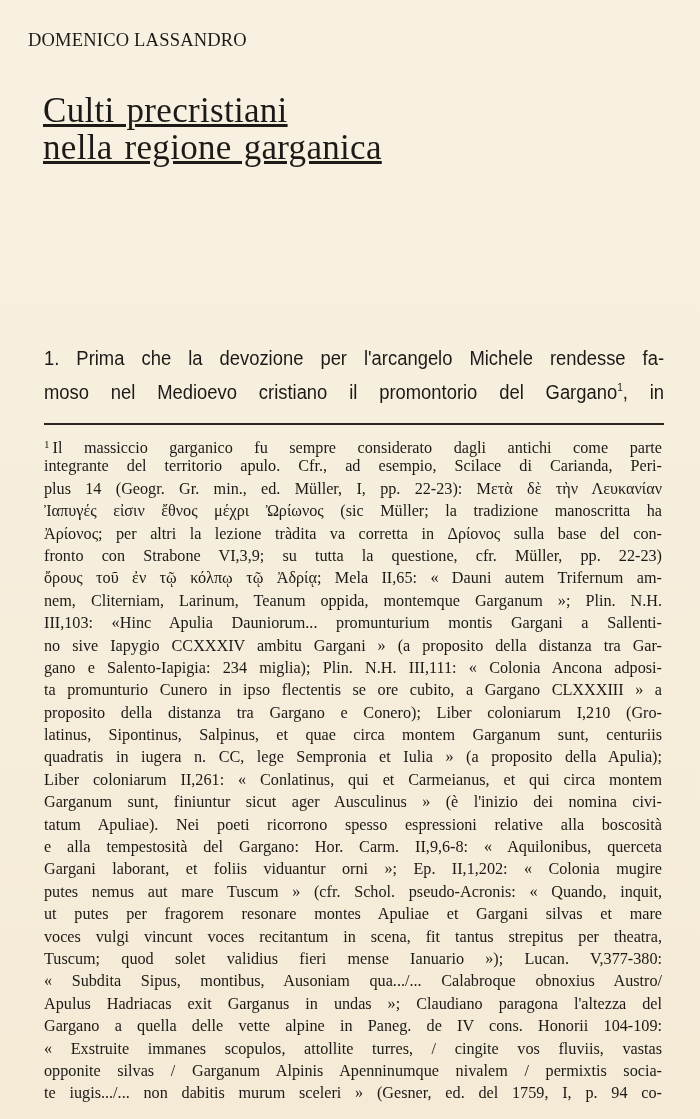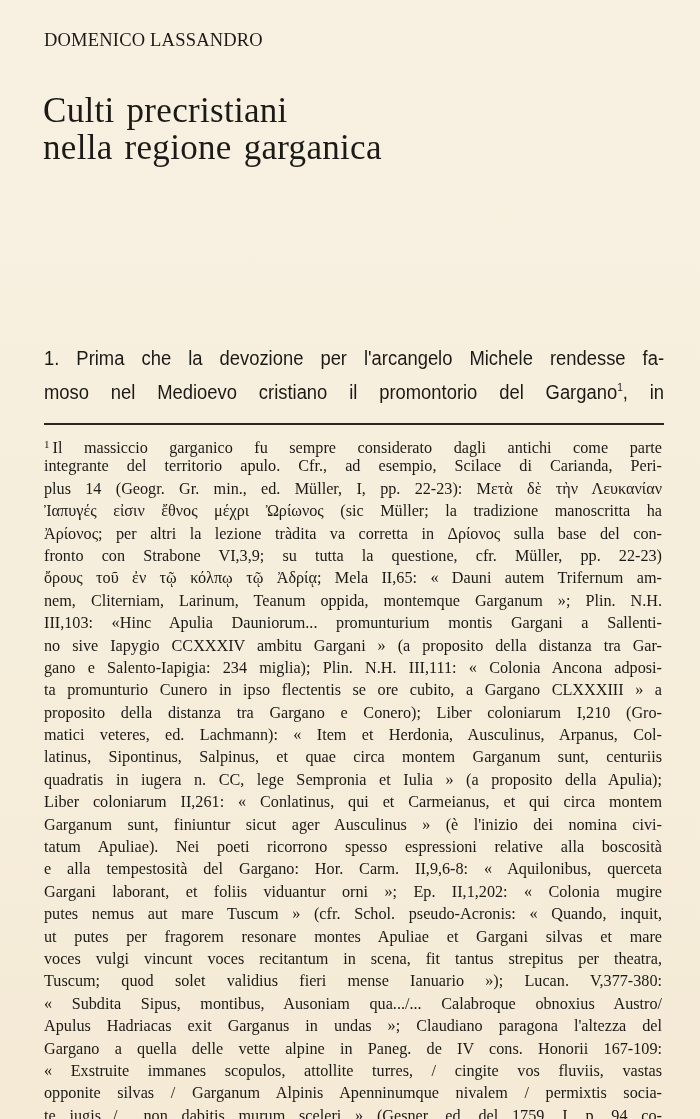--- a/index.html
+++ b/index.html
@@ -16,35 +16,36 @@
     color: #1c1a17;
   }
   .page {
     position: absolute;
     left: 0; top: 0;
     width: 700px; height: 1119px;
     background: linear-gradient(180deg, #f8f1e2 0%, #f6eedc 50%, #f4ead6 100%);
   }
   .author {
     position: absolute;
-    left: 44px;
+    left: 28px;
     top: 30px;
     font-size: 18.5px;
     letter-spacing: 0.2px;
     font-variant: small-caps;
     text-transform: uppercase;
   }
   .title {
     position: absolute;
     left: 43px;
     top: 92px;
     font-size: 35px;
     line-height: 37px;
     letter-spacing: 0.3px;
     word-spacing: 3px;
+    text-decoration: underline;
   }
   .title span { display: block; }
   .body-para {
     position: absolute;
     left: 44px;
     top: 344px;
     width: 620px;
     font-size: 20px;
     line-height: 29px;
     font-family: Liberation Sans, sans-serif;
@@ -112,34 +113,33 @@
     <span class="fn-line">Ἰαπυγές εἰσιν ἔθνος μέχρι Ὠρίωνος (sic Müller; la tradizione manoscritta ha</span>
     <span class="fn-line">Ἀρίονος; per altri la lezione tràdita va corretta in Δρίονος sulla base del con-</span>
     <span class="fn-line">fronto con Strabone VI,3,9; su tutta la questione, cfr. Müller, pp. 22-23)</span>
     <span class="fn-line">ὄρους τοῦ ἐν τῷ κόλπῳ τῷ Ἀδρίᾳ; Mela II,65: « Dauni autem Trifernum am-</span>
     <span class="fn-line">nem, Cliterniam, Larinum, Teanum oppida, montemque Garganum »; Plin. N.H.</span>
     <span class="fn-line">III,103: «Hinc Apulia Dauniorum... promunturium montis Gargani a Sallenti-</span>
     <span class="fn-line">no sive Iapygio CCXXXIV ambitu Gargani » (a proposito della distanza tra Gar-</span>
     <span class="fn-line">gano e Salento-Iapigia: 234 miglia); Plin. N.H. III,111: « Colonia Ancona adposi-</span>
     <span class="fn-line">ta promunturio Cunero in ipso flectentis se ore cubito, a Gargano CLXXXIII » a</span>
     <span class="fn-line">proposito della distanza tra Gargano e Conero); Liber coloniarum I,210 (Gro-</span>
-    <span class="fn-line">matici veteres, ed. Lachmann): « Item et Herdonia, Ausculinus, Arpanus, Col-</span>
     <span class="fn-line">latinus, Sipontinus, Salpinus, et quae circa montem Garganum sunt, centuriis</span>
     <span class="fn-line">quadratis in iugera n. CC, lege Sempronia et Iulia » (a proposito della Apulia);</span>
     <span class="fn-line">Liber coloniarum II,261: « Conlatinus, qui et Carmeianus, et qui circa montem</span>
     <span class="fn-line">Garganum sunt, finiuntur sicut ager Ausculinus » (è l'inizio dei nomina civi-</span>
     <span class="fn-line">tatum Apuliae). Nei poeti ricorrono spesso espressioni relative alla boscosità</span>
     <span class="fn-line">e alla tempestosità del Gargano: Hor. Carm. II,9,6-8: « Aquilonibus, querceta</span>
     <span class="fn-line">Gargani laborant, et foliis viduantur orni »; Ep. II,1,202: « Colonia mugire</span>
     <span class="fn-line">putes nemus aut mare Tuscum » (cfr. Schol. pseudo-Acronis: « Quando, inquit,</span>
     <span class="fn-line">ut putes per fragorem resonare montes Apuliae et Gargani silvas et mare</span>
     <span class="fn-line">voces vulgi vincunt voces recitantum in scena, fit tantus strepitus per theatra,</span>
     <span class="fn-line">Tuscum; quod solet validius fieri mense Ianuario »); Lucan. V,377-380:</span>
     <span class="fn-line">« Subdita Sipus, montibus, Ausoniam qua.../... Calabroque obnoxius Austro/</span>
     <span class="fn-line">Apulus Hadriacas exit Garganus in undas »; Claudiano paragona l'altezza del</span>
-    <span class="fn-line">Gargano a quella delle vette alpine in Paneg. de IV cons. Honorii 167-109:</span>
+    <span class="fn-line">Gargano a quella delle vette alpine in Paneg. de IV cons. Honorii 104-109:</span>
     <span class="fn-line">« Exstruite immanes scopulos, attollite turres, / cingite vos fluviis, vastas</span>
     <span class="fn-line">opponite silvas / Garganum Alpinis Apenninumque nivalem / permixtis socia-</span>
     <span class="fn-line">te iugis.../... non dabitis murum sceleri » (Gesner, ed. del 1759, I, p. 94 co-</span>
 
   </div>
 
 </div>
 
 </body></html>

